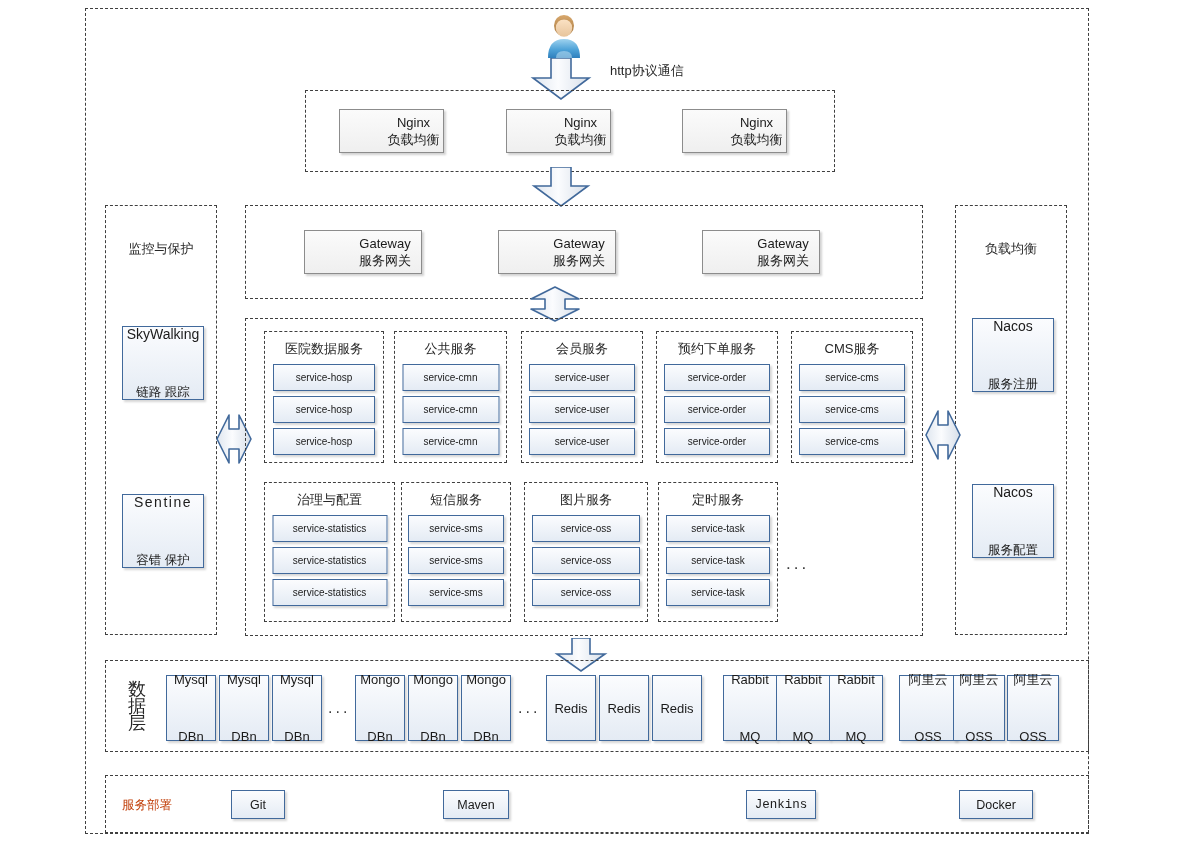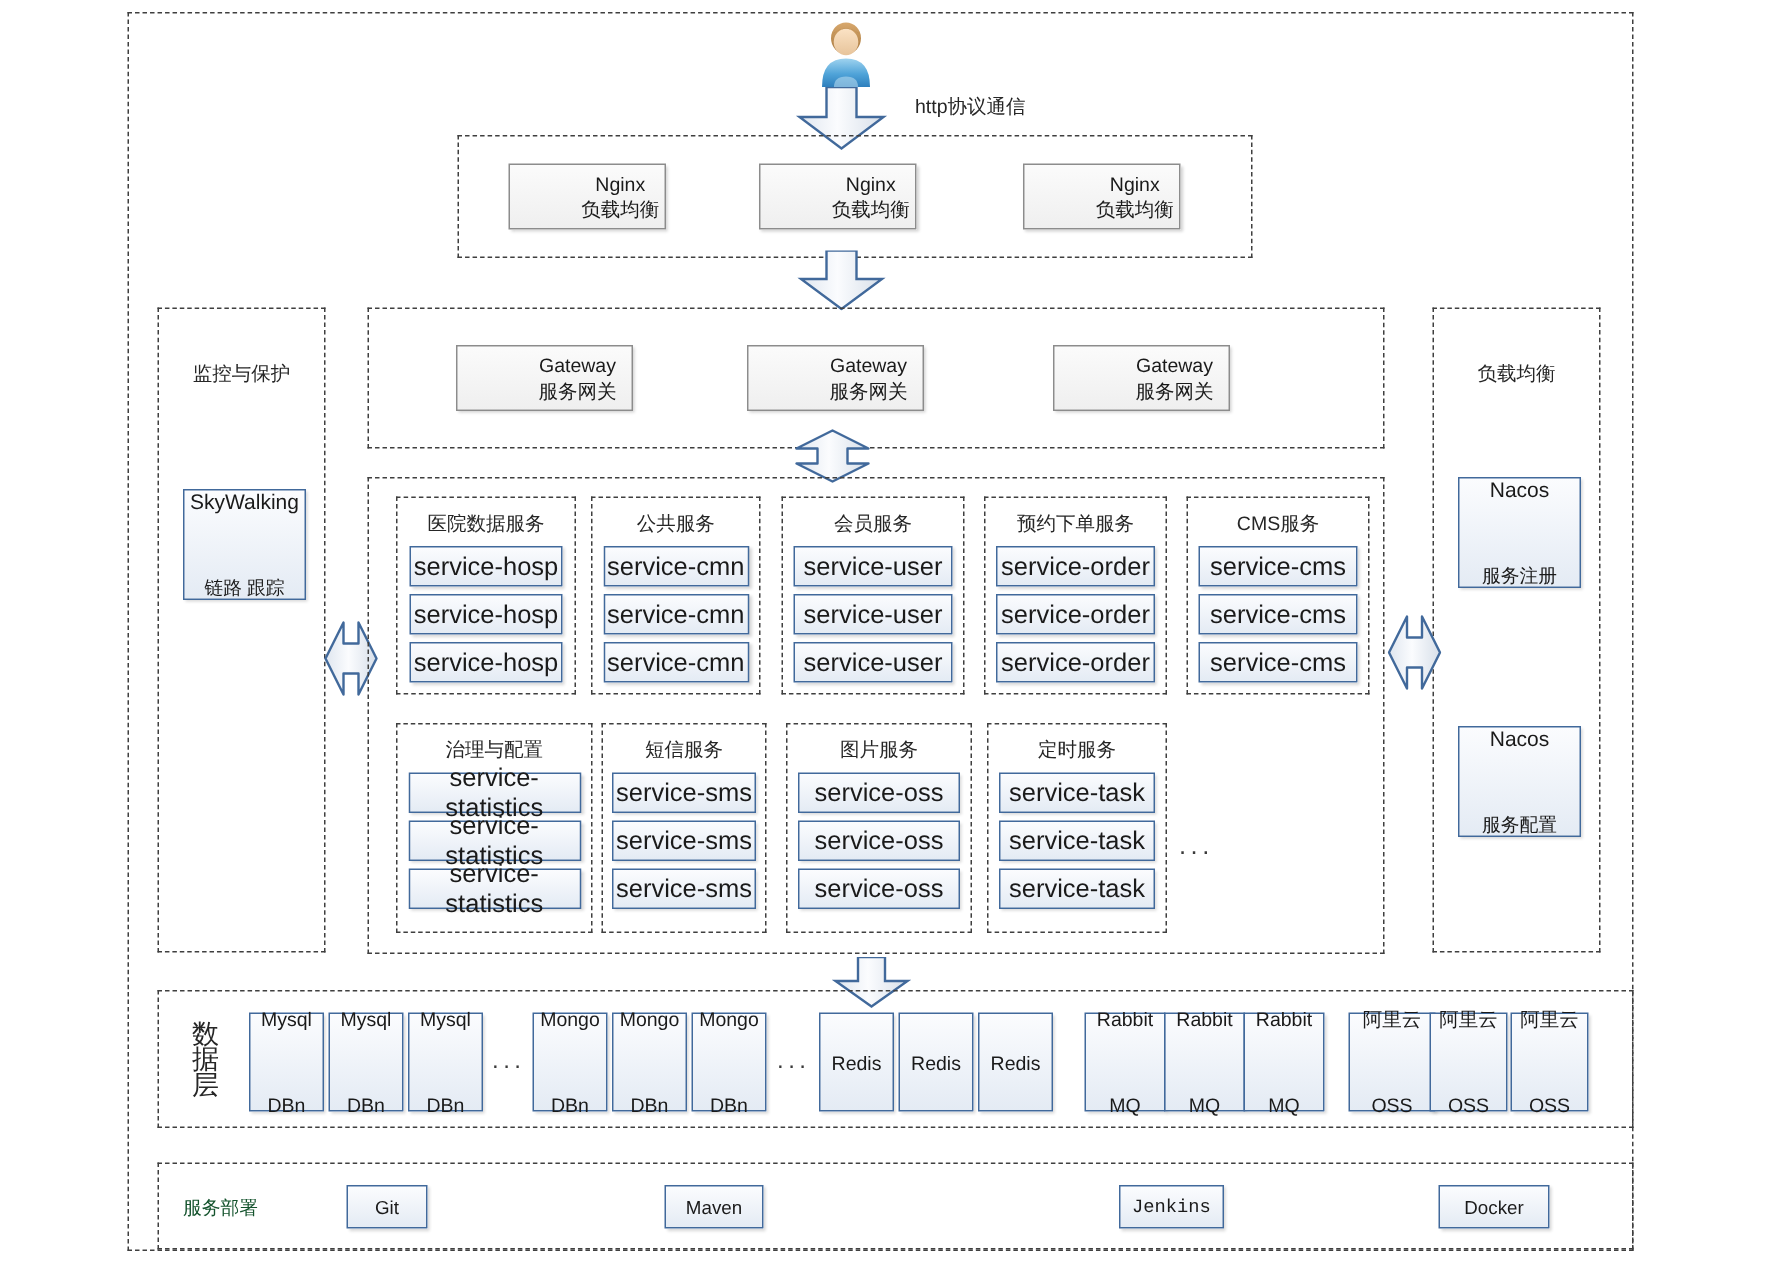--- a/index.html
+++ b/index.html
@@ -72,36 +72,36 @@
   .card-l1{font-size:14px;}
   .card-l2{font-size:12.5px;}
   .mono-sp{letter-spacing:1.5px;}
 
   
   #services-band{left:245px;top:318px;width:678px;height:318px;}
   .svc-group{position:absolute;border:1.5px dashed #3f3f3f;box-sizing:border-box;}
   .svc-title{position:absolute;left:0;top:8px;width:100%;text-align:center;
     font-size:13px;color:#262626;}
   .svc-item{position:absolute;left:50%;transform:translateX(-50%);
-    height:25px;font-size:17px;}
+    height:25px;font-size:10px;}
   .svc-i0{top:32px;} .svc-i1{top:64px;} .svc-i2{top:96px;}
   #svc-ellipsis{position:absolute;left:540px;top:235px;font-size:17px;
     letter-spacing:3px;color:#3a3a3a;}
 
   
   #data-band{left:105px;top:660px;width:984px;height:92px;}
   #data-label{position:absolute;left:22px;top:20px;width:16px;
     font-size:18px;line-height:17px;text-align:center;color:#262626;}
   .db-box{position:absolute;top:14px;width:48px;height:64px;
     font-size:13px;line-height:17px;}
   .db-ell{position:absolute;top:38px;font-size:16px;letter-spacing:3px;color:#3a3a3a;}
 
   
   #deploy-band{left:105px;top:775px;width:984px;height:58px;}
-  #deploy-label{position:absolute;left:16px;top:21px;font-size:12.5px;color:#14532d;}
+  #deploy-label{position:absolute;left:16px;top:21px;font-size:12.5px;color:#c2410c;}
   .dep-box{position:absolute;top:14px;height:27px;font-size:12.5px;}
 </style>
 </head>
 <body>
 
 <div class="root">
 
   <div class="abs dash" id="outer-frame"></div>
 
 
@@ -186,20 +186,24 @@
       <path d="M33 1 L57 13 L43 13 L43 23 L57 23 L33 35 L9 23 L23 23 L23 13 L9 13 Z" fill="url(#arG)" stroke="#41699b" stroke-width="1.6" stroke-linejoin="round"></path>
     </svg>
   </div>
 
   <div class="abs dash side-panel" id="panel-monitor">
     <div class="panel-title">监控与保护</div>
     <div class="ctr col bbox panel-card" id="card-skywalking">
       <span class="card-l1">SkyWalking</span>
       <span class="card-l2">链路 跟踪</span>
     </div>
+    <div class="ctr col bbox panel-card" id="card-sentinel">
+      <span class="card-l1 mono-sp">Sentine</span>
+      <span class="card-l2">容错 保护</span>
+    </div>
   </div>
 
   <div class="abs dash side-panel" id="panel-govern">
     <div class="panel-title">负载均衡</div>
     <div class="ctr col bbox panel-card" id="card-nacos-reg">
       <span class="card-l1">Nacos</span>
       <span class="card-l2">服务注册</span>
     </div>
     <div class="ctr col bbox panel-card" id="card-nacos-cfg">
       <span class="card-l1">Nacos</span>

